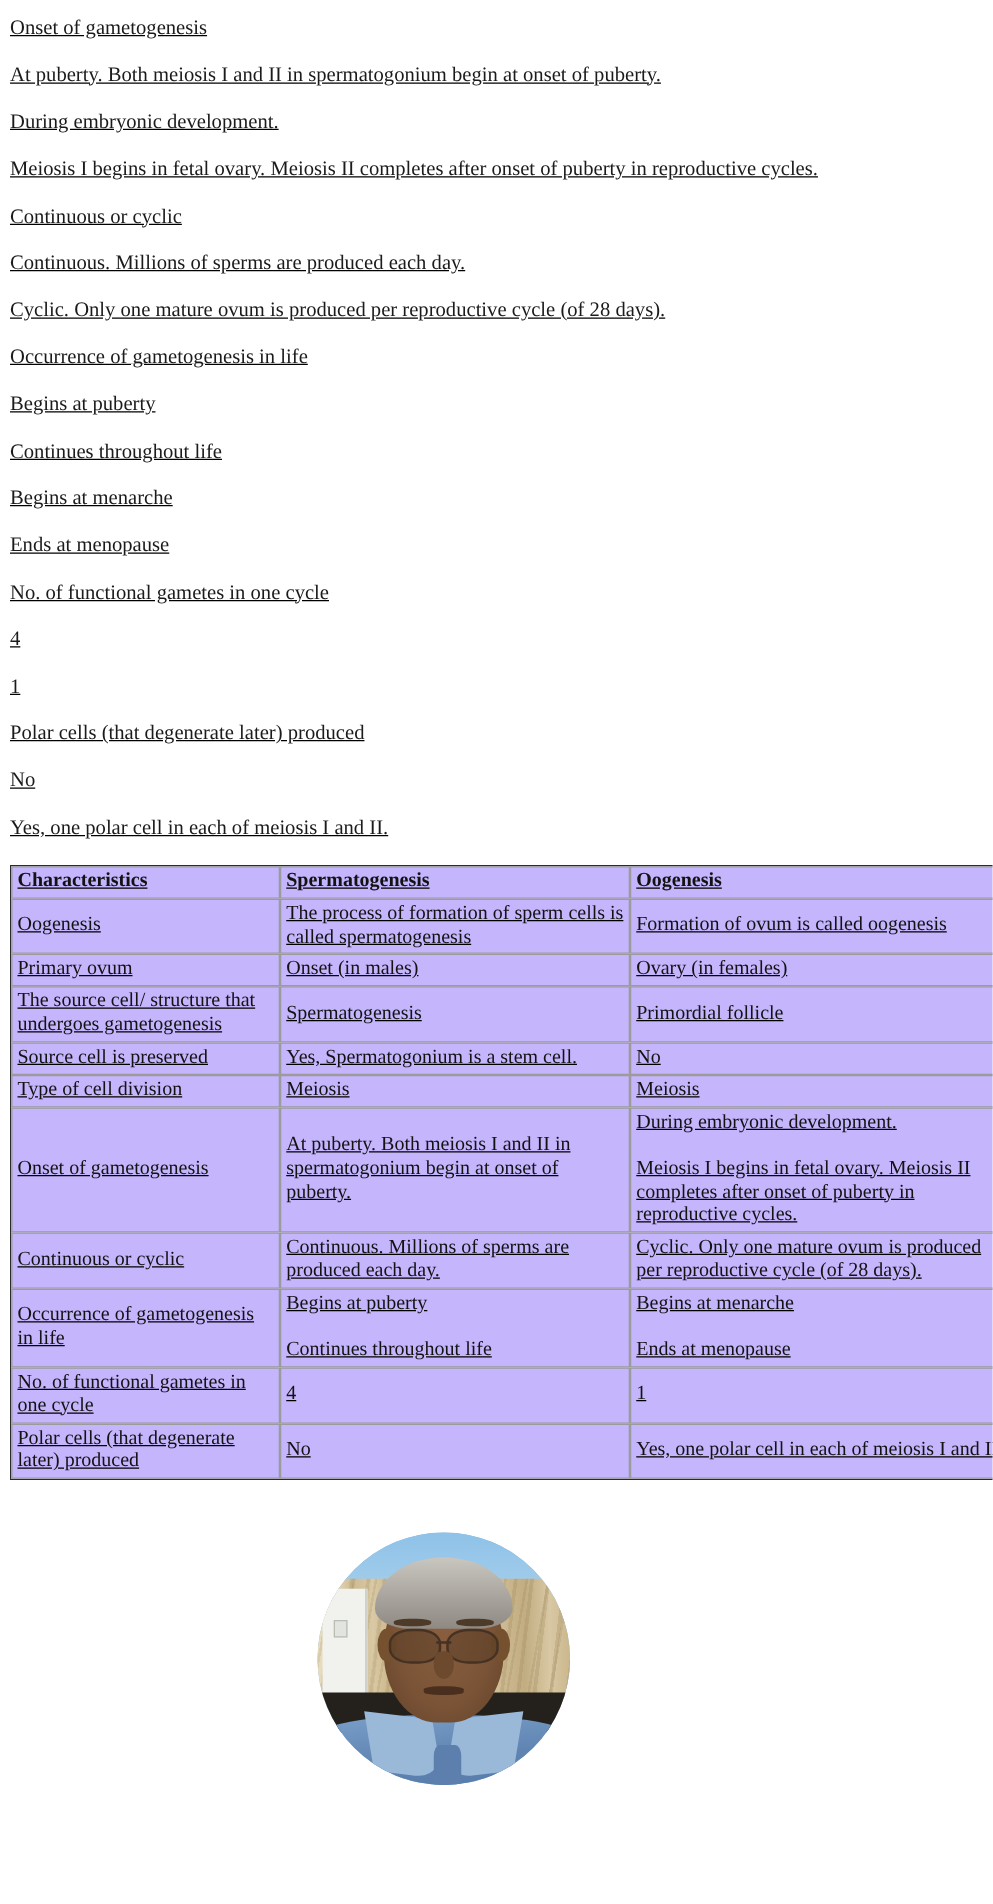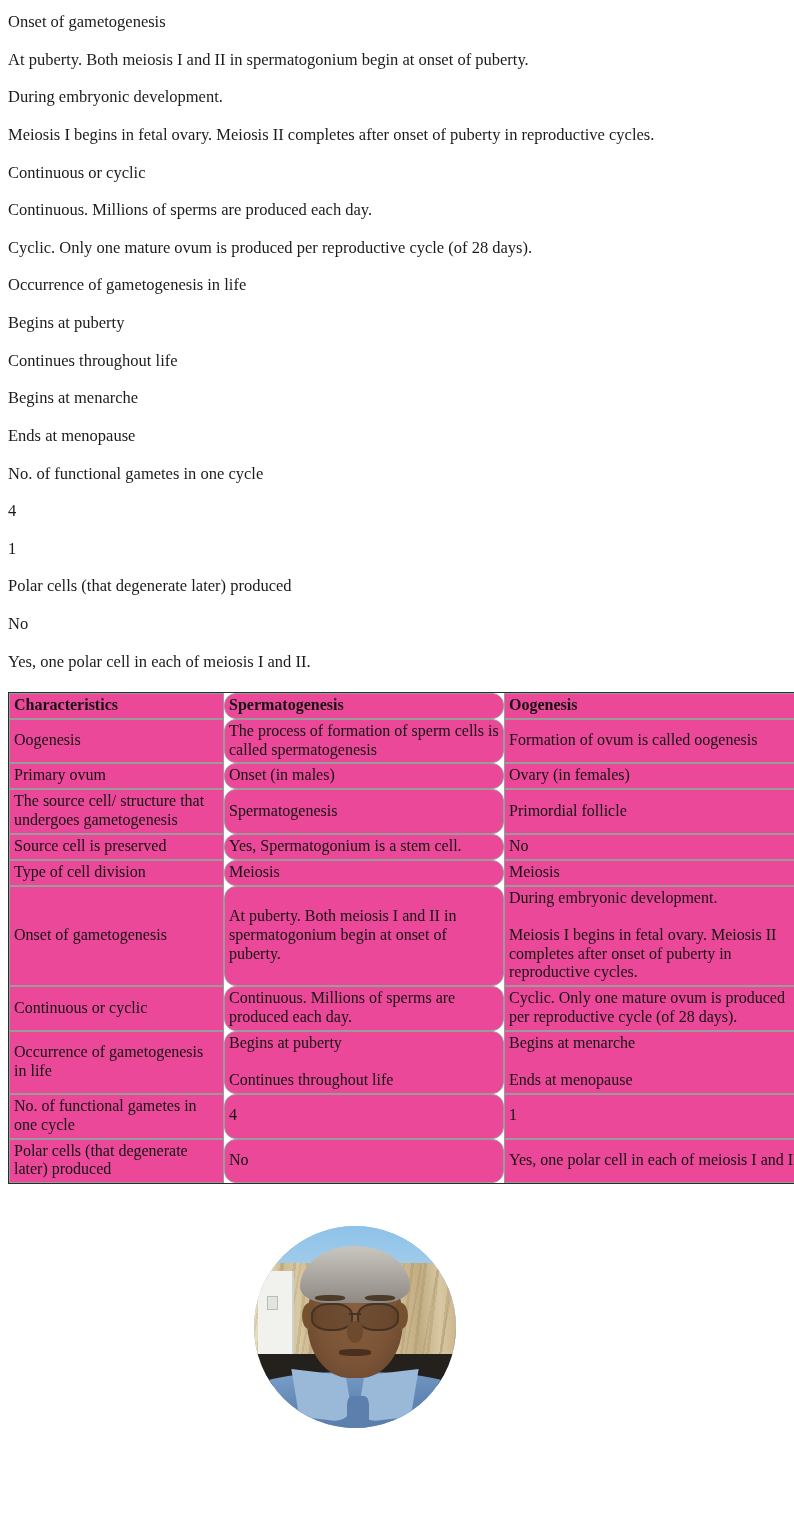--- a/index.html
+++ b/index.html
@@ -14,20 +14,21 @@
     font-family: "Liberation Serif", "DejaVu Serif", serif;
     color: #000000;
     -webkit-font-smoothing: antialiased;
   }
 
   .page {
     width: 710px;
     box-sizing: border-box;
     padding: 0;
     position: relative;
+    text-decoration: underline;
   }
 
   
   .para-block {
     padding: 0 8px;
     box-sizing: border-box;
   }
   .para {
     font-size: 16.5px;
     line-height: 1.22;
@@ -55,28 +56,28 @@
   }
   table.cmp td, table.cmp th {
     border: 1px solid #9b9b9b;
     padding: 2px 4px 3px 4px;
     font-size: 16px;
     line-height: 1.18;
     vertical-align: middle;
     text-align: left;
     font-weight: normal;
     color: #131313;
-    background: #ec4899;
+    background: #c4b5fd;
   }
   table.cmp tr.head td {
     font-weight: bold;
     vertical-align: top;
   }
   .c1 { width: 205px; }
-  .c2 { width: 270px; border-radius: 12px; }
+  .c2 { width: 270px; }
   .c3 { width: 299px; }
 
   td.top { vertical-align: top; }
 
   .cellline { display: block; }
   .cellline + .cellline { margin-top: 18px; }
 
   
   .avatar-row {
     width: 100%;

